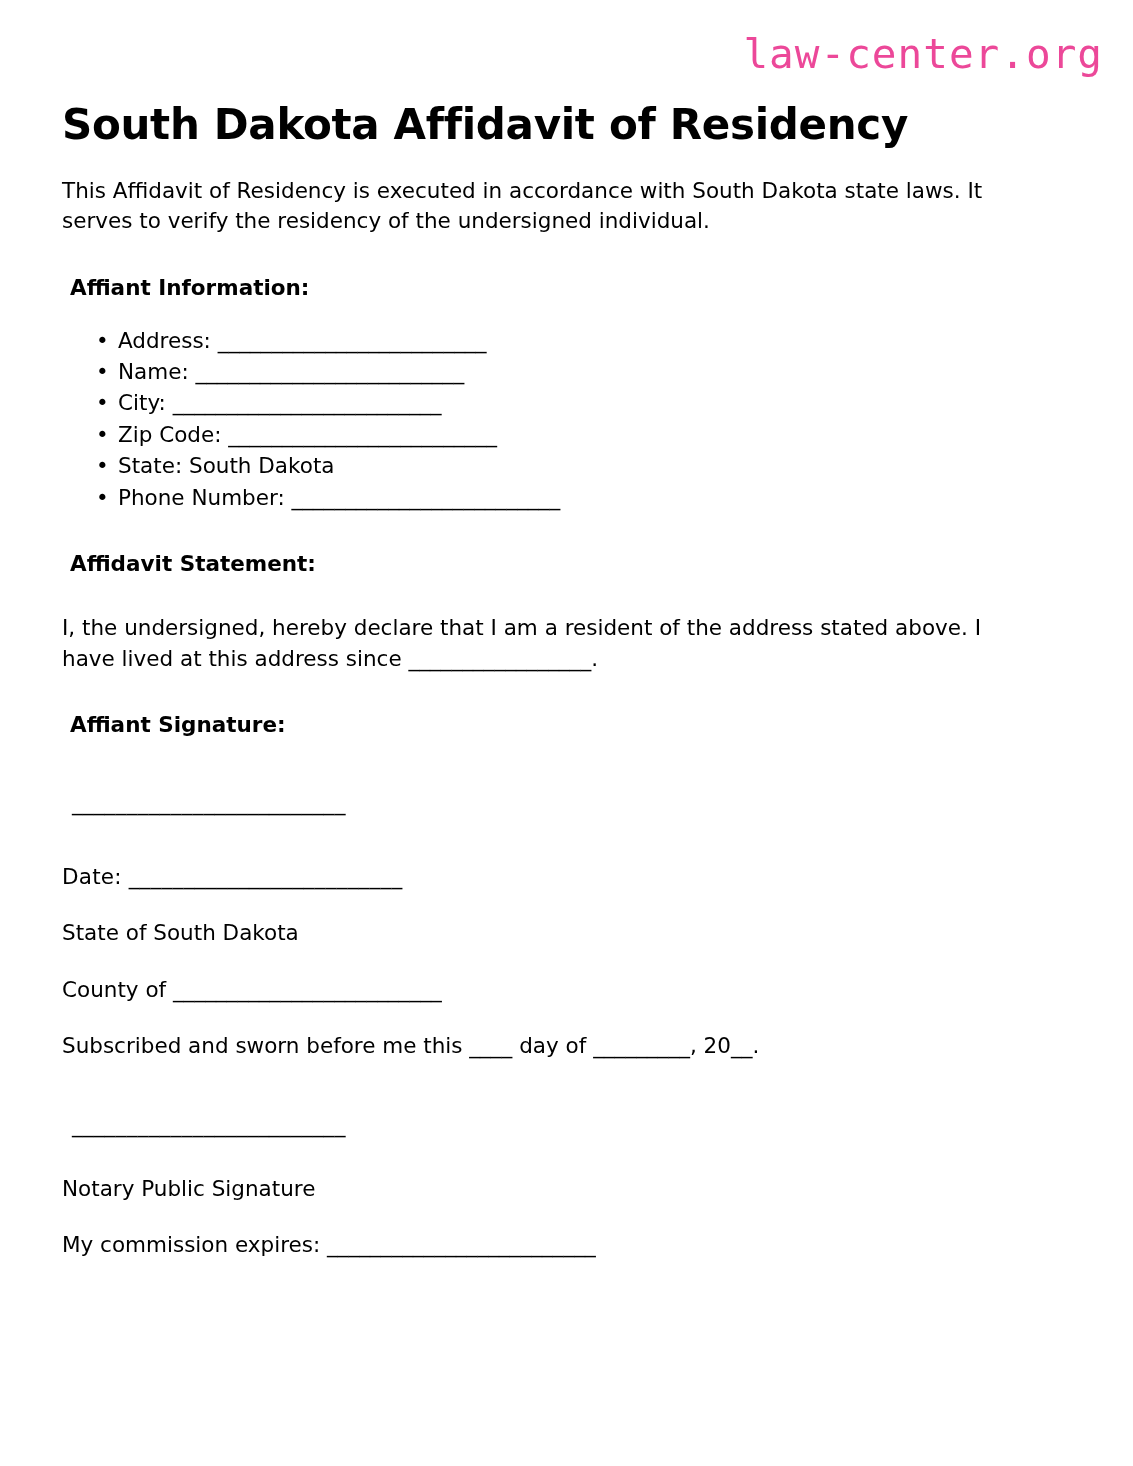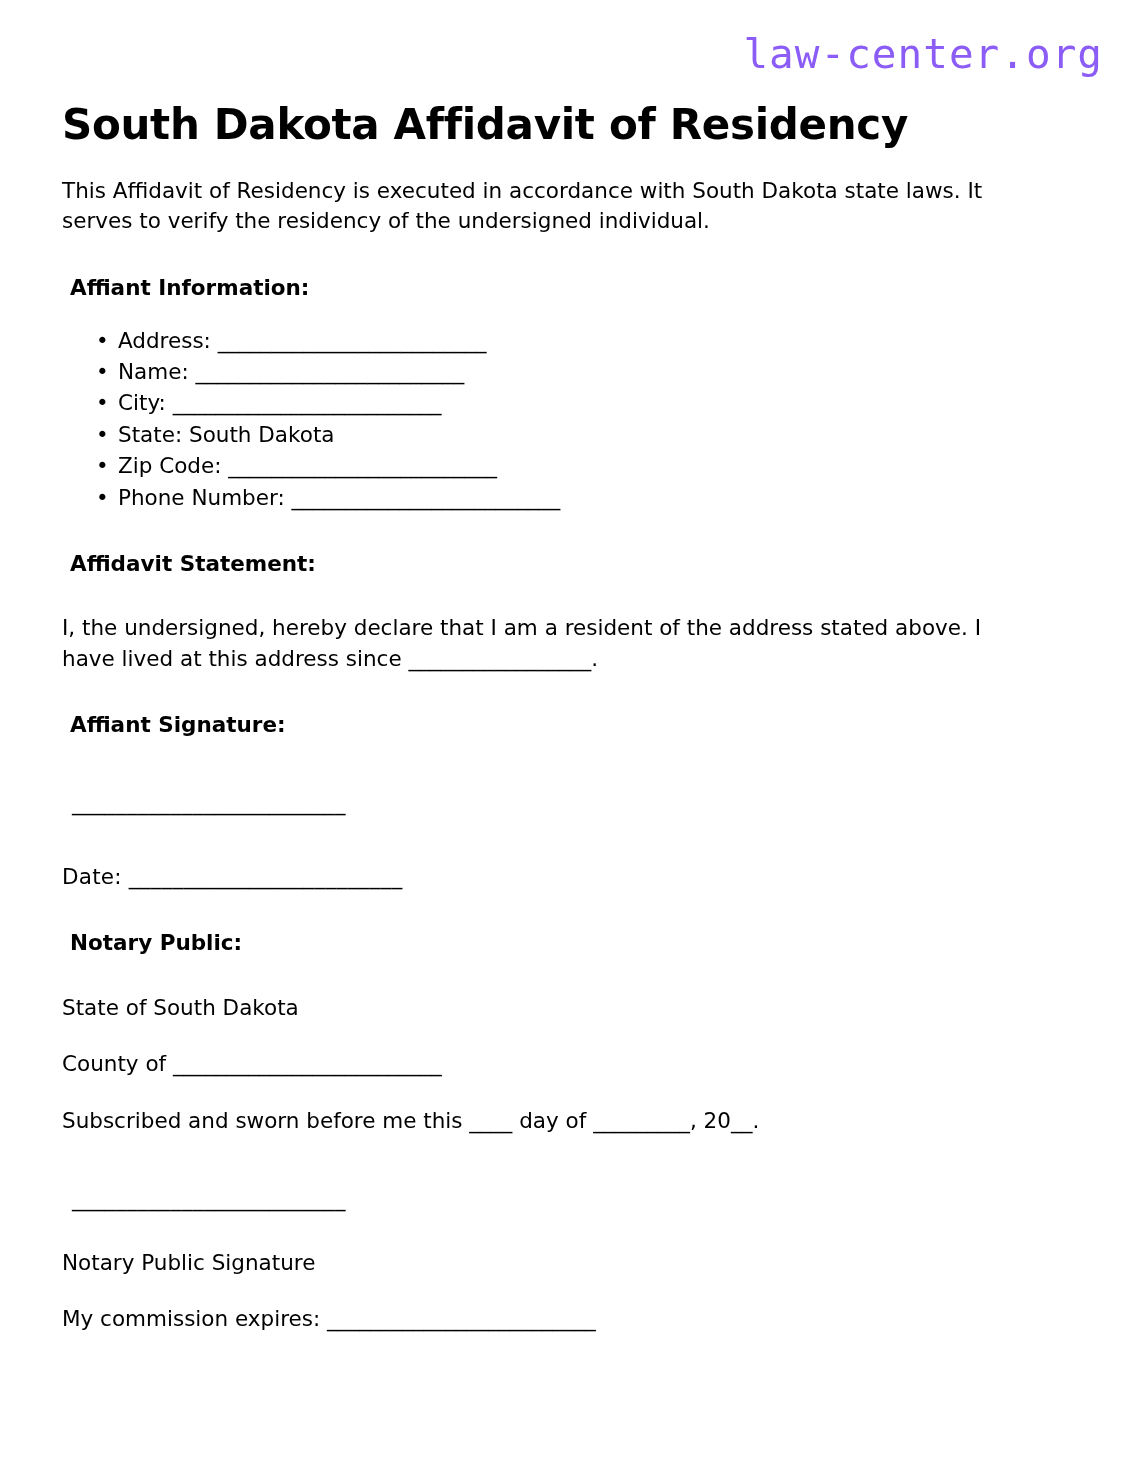--- a/index.html
+++ b/index.html
@@ -25,21 +25,21 @@
     padding: 0 62px;
   }
 
   .watermark {
     position: absolute;
     top: 34px;
     right: 30px;
     font-family: "DejaVu Sans Mono", "Liberation Mono", monospace;
     font-size: 41px;
     letter-spacing: 1px;
-    color: #8b5cf6;
+    color: #ec4899;
     white-space: nowrap;
     line-height: 1;
   }
 
   .doc-title {
     margin: 0;
     padding-top: 100px;
     font-size: 42px;
     font-weight: bold;
     line-height: 1.18;
@@ -119,36 +119,35 @@
   <h1 class="doc-title">South Dakota Affidavit of Residency</h1>
 
   <p class="para">This Affidavit of Residency is executed in accordance with South Dakota state laws. It serves to verify the residency of the undersigned individual.</p>
 
   <h2 class="section">Affiant Information:</h2>
 
   <ul class="fields">
     <li>Address: _________________________</li>
     <li>Name: _________________________</li>
     <li>City: _________________________</li>
+    <li>Zip Code: _________________________</li>
     <li>State: South Dakota</li>
-    <li>Zip Code: _________________________</li>
     <li>Phone Number: _________________________</li>
   </ul>
 
   <h2 class="section">Affidavit Statement:</h2>
 
   <p class="para">I, the undersigned, hereby declare that I am a resident of the address stated above. I have lived at this address since _________________.</p>
 
   <h2 class="section">Affiant Signature:</h2>
 
   <p class="sig-rule nowrap">_________________________</p>
 
   <p class="blank-line nowrap">Date: _________________________</p>
 
-  <h2 class="section">Notary Public:</h2>
 
   <p class="plain">State of South Dakota</p>
 
   <p class="plain nowrap">County of _________________________</p>
 
   <p class="plain nowrap">Subscribed and sworn before me this ____ day of _________, 20__.</p>
 
   <p class="sig-rule nowrap">_________________________</p>
 
   <p class="plain">Notary Public Signature</p>

